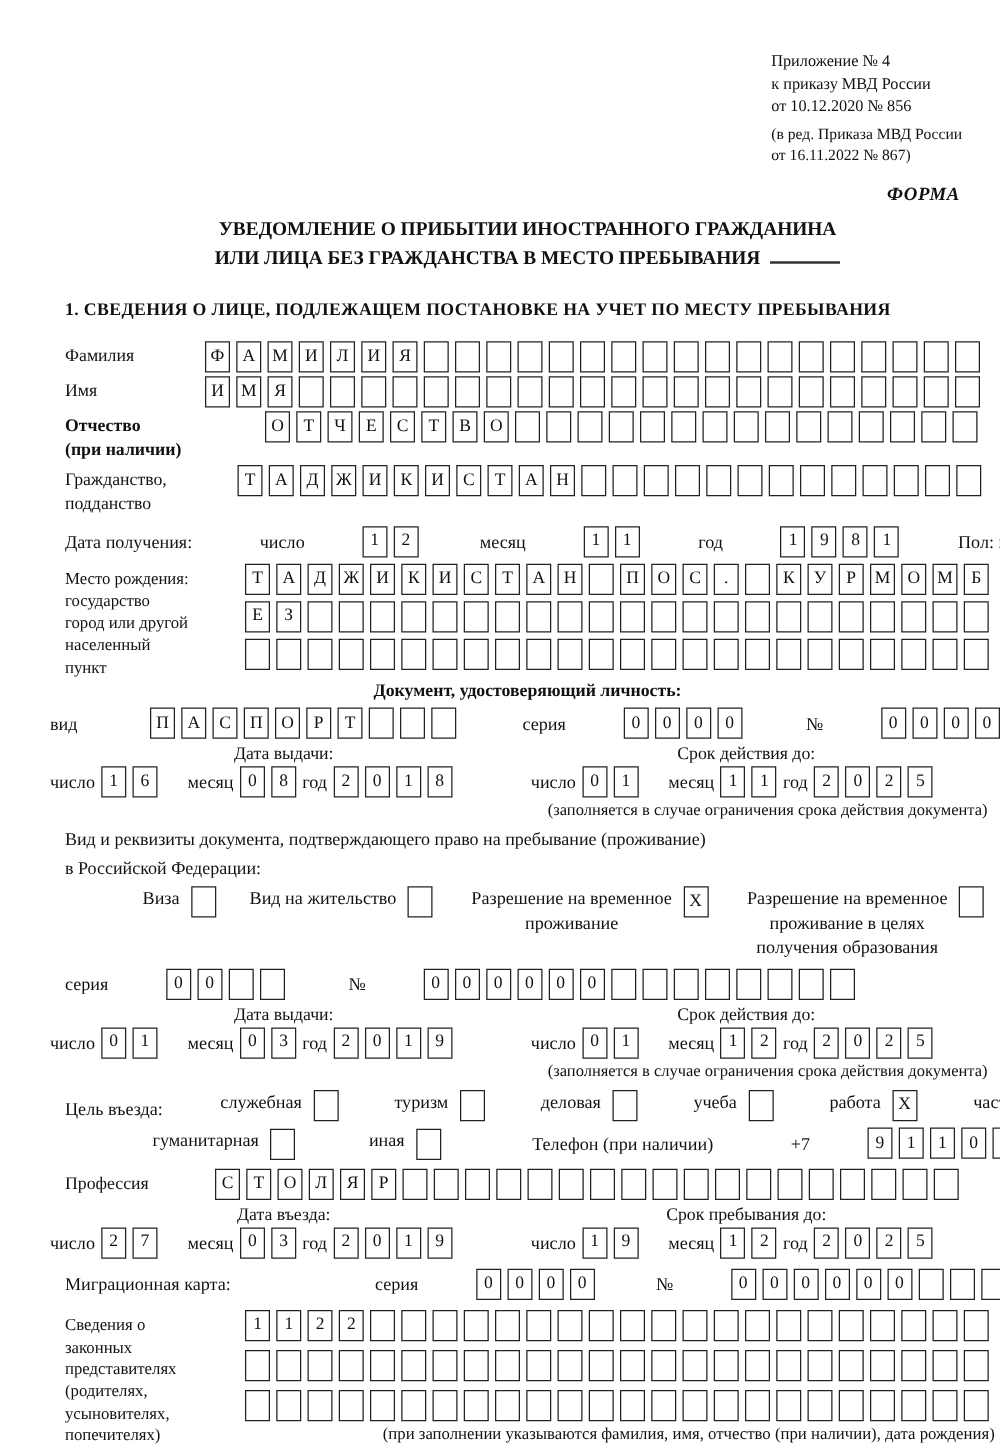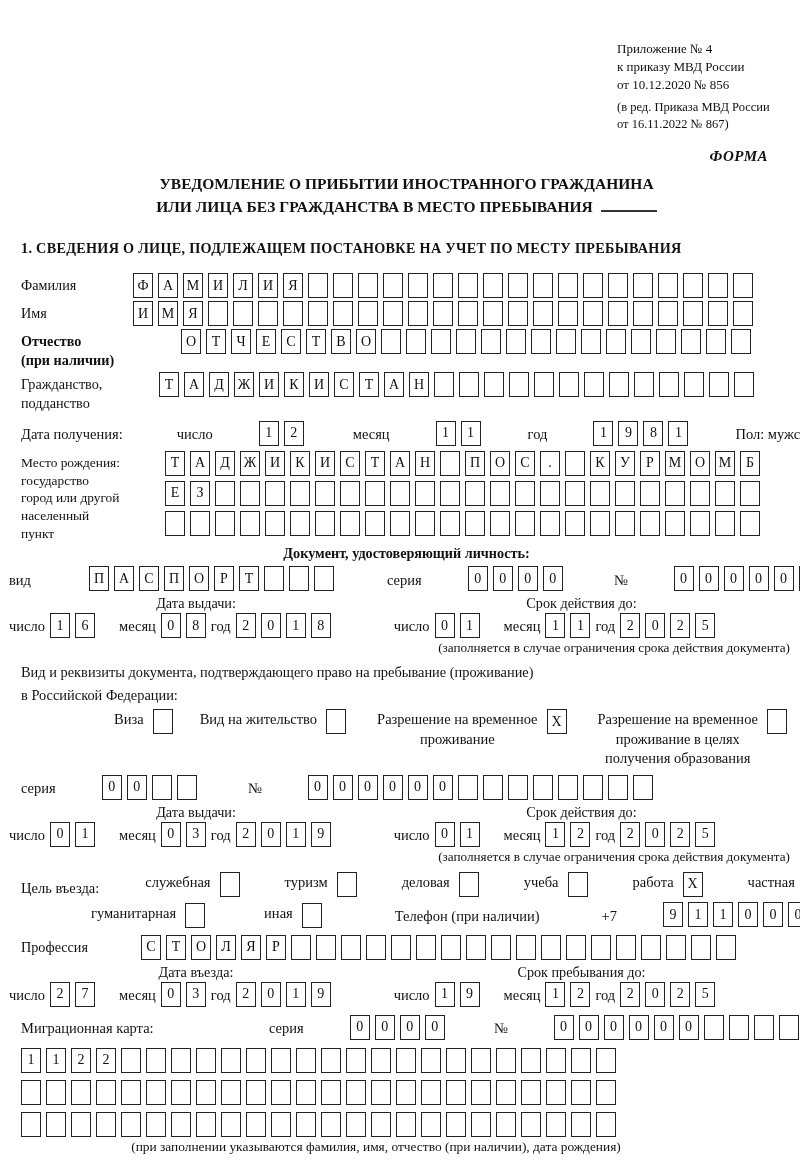--- a/index.html
+++ b/index.html
@@ -2,21 +2,21 @@
 <html><head>
 <meta charset="utf-8">
 <style>
   html,body{margin:0;padding:0;background:#ffffff;}
   body{
     width:800px;height:1163px;overflow:hidden;position:relative;
     color:#111;
     font-family:"Liberation Serif","DejaVu Serif",serif;
     font-size:14.5px;
   }
-  .page{padding:40px 8px 0 21px;}
+  .page{padding:40px 8px 0 52px;}
 
   
   .appendix{position:absolute;left:617px;top:40px;font-size:13px;line-height:1.38;}
   .appendix .amend{margin-top:5px;font-size:12.5px;line-height:1.35;}
   .forma{position:absolute;right:32px;top:148px;font-weight:bold;font-size:15px;letter-spacing:.5px;font-style:italic;}
 
   
   .title{margin-top:132px;text-align:center;font-weight:bold;font-size:15.5px;line-height:23px;}
   .title .uline{display:inline-block;width:56px;border-bottom:2px solid #333;height:.9em;margin-left:8px;}
   .sect{margin-top:22px;font-weight:bold;font-size:14.2px;letter-spacing:.3px;}
@@ -668,20 +668,26 @@
         <span class="cell">0</span>
         <span class="cell">0</span>
         <span class="cell"></span>
         <span class="cell"></span>
         <span class="cell"></span>
         <span class="cell"></span>
       </span>
   </div>
 
   <div class="row" style="margin-top:8px">
+    <span class="lbl w104">Сведения о
+законных
+представителях
+(родителях,
+усыновителях,
+попечителях)</span>
     <span>
       <div class="cells" style="margin-bottom:7px">
           <span class="cell">1</span>
           <span class="cell">1</span>
           <span class="cell">2</span>
           <span class="cell">2</span>
           <span class="cell"></span>
           <span class="cell"></span>
           <span class="cell"></span>
           <span class="cell"></span>

